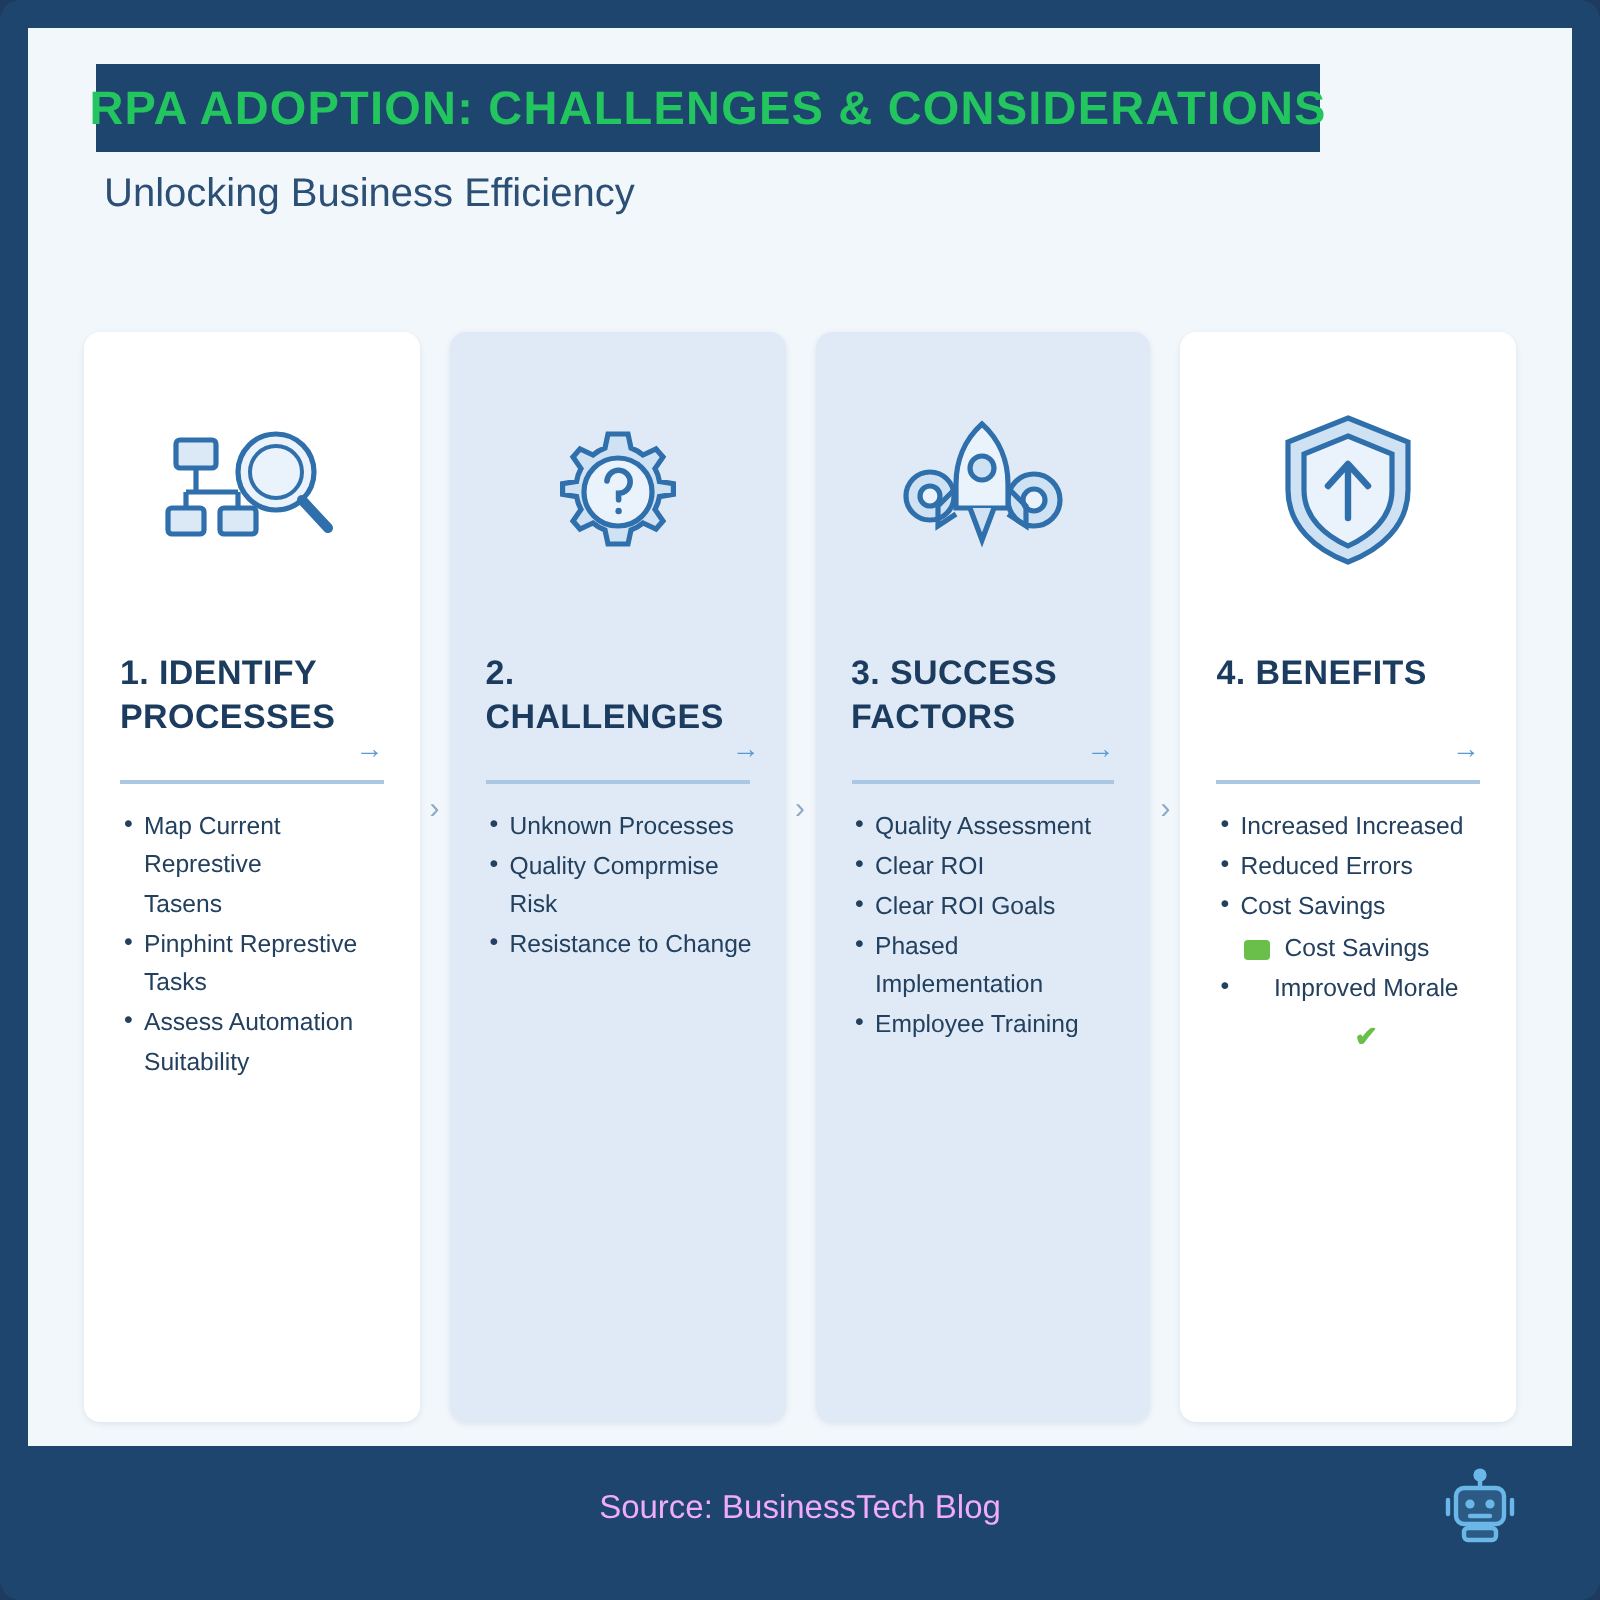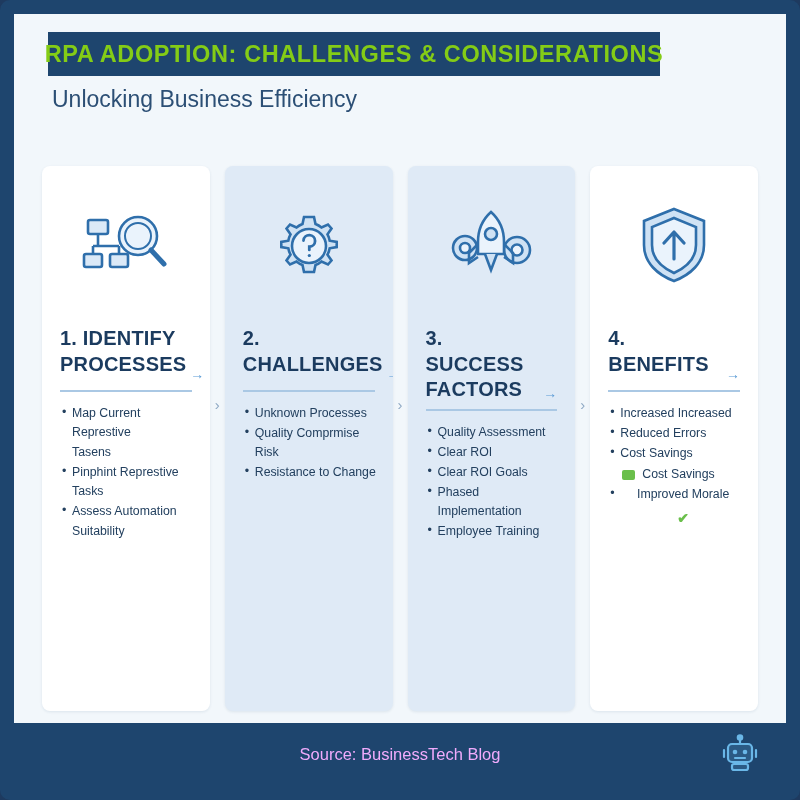--- a/index.html
+++ b/index.html
@@ -35,32 +35,32 @@
     left: 34px;
     top: 18px;
     width: 612px;
     height: 44px;
     background: #1e456e;
     display: flex;
     align-items: center;
     justify-content: center;
   }
   .title-bar span {
-    color: #84cc16;
+    color: #22c55e;
     font-size: 23.5px;
     font-weight: bold;
     letter-spacing: 0.6px;
     text-transform: uppercase;
     white-space: nowrap;
   }
   .subtitle {
     position: absolute;
     left: 38px;
     top: 72px;
-    font-size: 23px;
+    font-size: 20px;
     color: #2c4f75;
     font-weight: normal;
   }
 
   
   .cards {
     position: absolute;
     left: 28px;
     top: 152px;
     width: 716px;
@@ -96,21 +96,21 @@
     align-items: center;
     justify-content: center;
   }
   .card-title {
     padding: 0 18px;
     min-height: 58px;
     display: flex;
     align-items: flex-start;
   }
   .card-title .ttext {
-    font-size: 20px;
+    font-size: 17px;
     font-weight: bold;
     color: #1b3b5f;
     letter-spacing: 0.2px;
     line-height: 1.28;
     text-transform: uppercase;
     flex: 1;
   }
   .card-title .tarrow {
     color: #5b9bd5;
     font-size: 14px;

